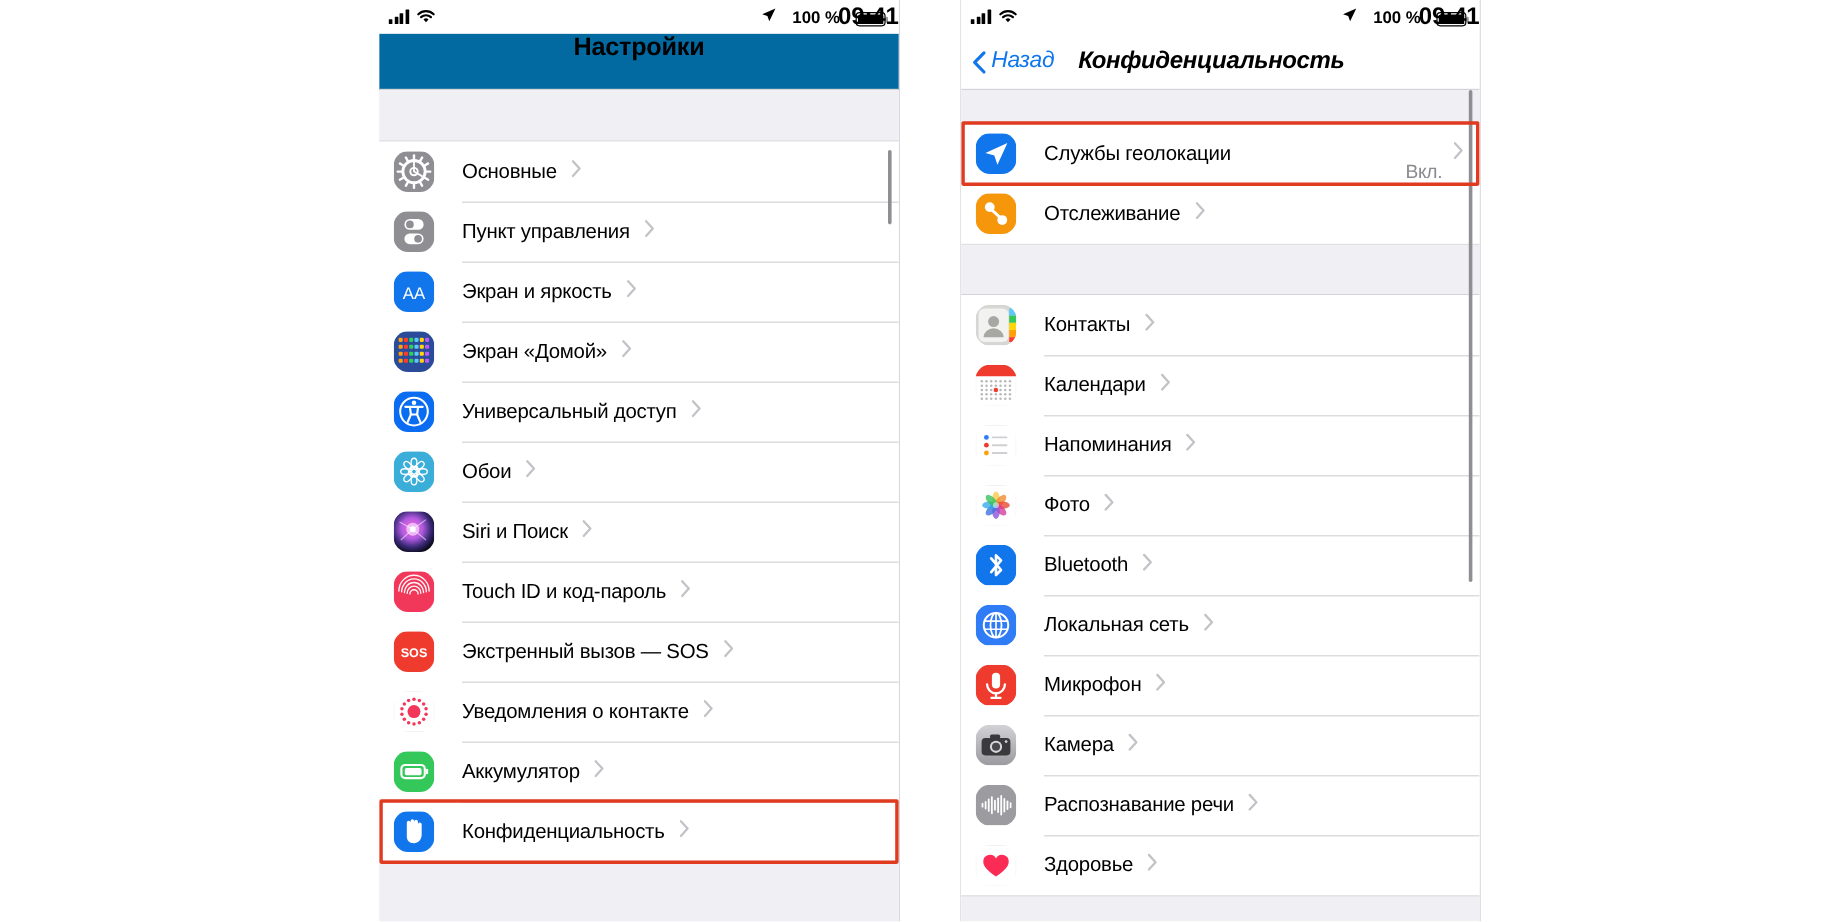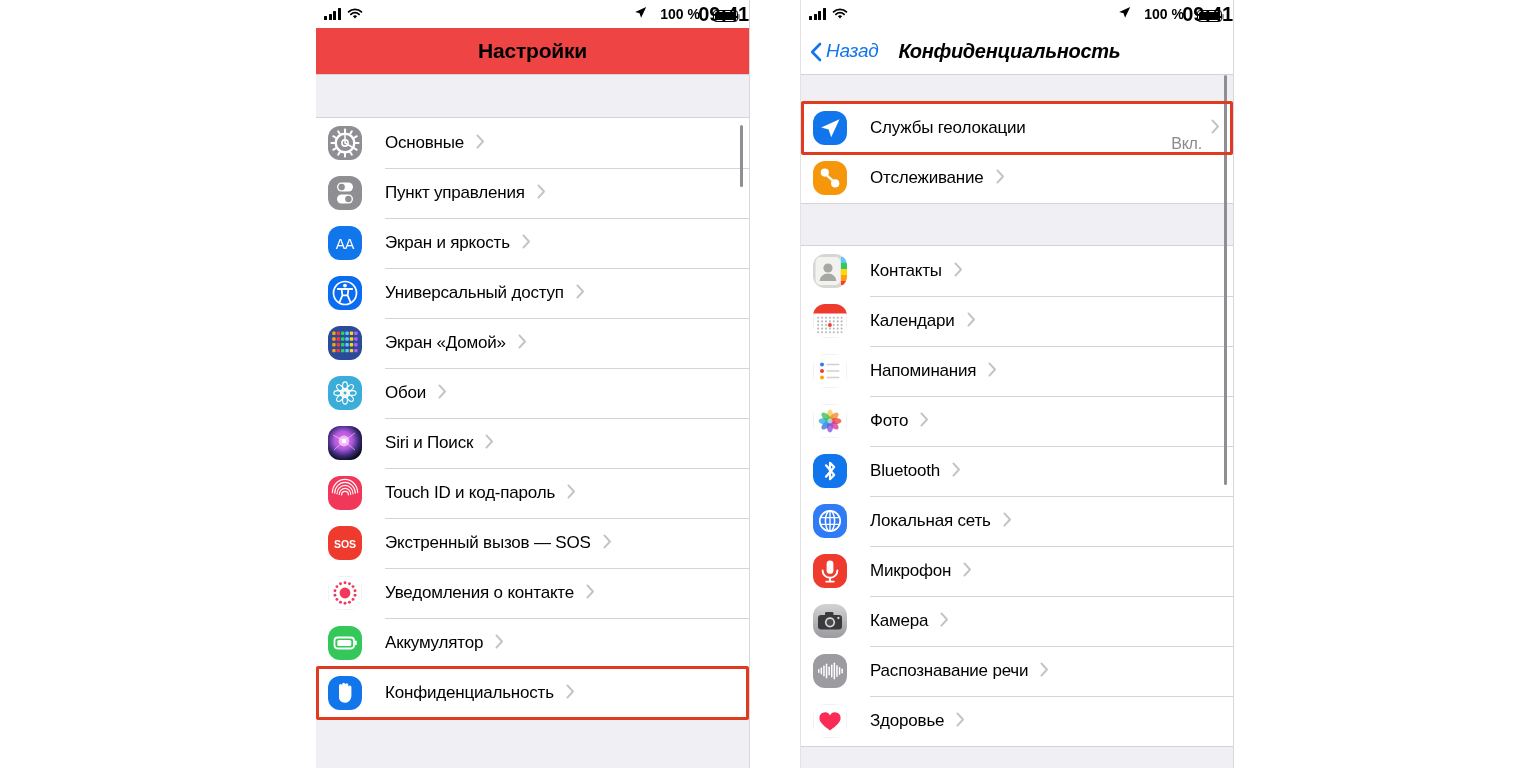--- a/index.html
+++ b/index.html
@@ -84,23 +84,22 @@
     width: 1.8px; height: 4.2px;
     background: rgba(0,0,0,0.4);
     border-radius: 0 1px 1px 0;
   }
   .battery .lvl { display: block; height: 100%; background: #000; border-radius: 1.6px; }
   .pct { font-size: 14px; font-weight: 600; }
 
   
   .navbar-large {
     height: 47px;
-    background: #ef4444;
+    background: #0369a1;
     display: flex;
-    align-items: center;
     justify-content: center;
     border-bottom: 1px solid #d4d4d8;
     box-sizing: border-box;
   }
   .navbar-large .title {
     font-size: 21px;
     font-weight: bold;
     color: #000;
     letter-spacing: -0.2px;
   }
@@ -301,35 +300,20 @@
               </svg>
             </span>
             <span class="label">Экран и яркость</span>
             <span class="chev"><svg width="9" height="15" viewBox="0 0 9 15">
                 <path d="M1.4 1.4 L7 7.5 L1.4 13.6" stroke="#c2c2c7" stroke-width="1.9" fill="none" stroke-linecap="round" stroke-linejoin="round"></path>
               </svg></span>
           </div>
           <div class="row">
             <span class="icon-wrap">
               <svg class="ic" viewBox="0 0 34 34">
-                <rect x="0" y="0" width="34" height="34" rx="8" fill="#0a6cf0"></rect>
-                <circle cx="17" cy="17" r="11.5" fill="none" stroke="#fff" stroke-width="1.7"></circle>
-                <circle cx="17" cy="9.6" r="1.9" fill="#fff"></circle>
-                <path d="M9.8 13 H24.2" stroke="#fff" stroke-width="1.9" stroke-linecap="round"></path>
-                <path d="M13.6 13.3 L14.4 19.4 L11.6 26 M20.4 13.3 L19.6 19.4 L22.4 26 M14.4 19.4 H19.6" stroke="#fff" stroke-width="1.8" fill="none" stroke-linecap="round" stroke-linejoin="round"></path>
-              </svg>
-            </span>
-            <span class="label">Универсальный доступ</span>
-            <span class="chev"><svg width="9" height="15" viewBox="0 0 9 15">
-                <path d="M1.4 1.4 L7 7.5 L1.4 13.6" stroke="#c2c2c7" stroke-width="1.9" fill="none" stroke-linecap="round" stroke-linejoin="round"></path>
-              </svg></span>
-          </div>
-          <div class="row">
-            <span class="icon-wrap">
-              <svg class="ic" viewBox="0 0 34 34">
                 <rect x="0" y="0" width="34" height="34" rx="8" fill="#2a4a9a"></rect>
                 <rect x="4.2" y="5.5" width="3.4" height="3.4" rx="0.9" fill="#ff9f0a"></rect>
                 <rect x="8.600000000000001" y="5.5" width="3.4" height="3.4" rx="0.9" fill="#ff3b30"></rect>
                 <rect x="13" y="5.5" width="3.4" height="3.4" rx="0.9" fill="#30d158"></rect>
                 <rect x="17.400000000000002" y="5.5" width="3.4" height="3.4" rx="0.9" fill="#5ac8fa"></rect>
                 <rect x="21.8" y="5.5" width="3.4" height="3.4" rx="0.9" fill="#ffd60a"></rect>
                 <rect x="26.2" y="5.5" width="3.4" height="3.4" rx="0.9" fill="#bf5af2"></rect>
                 <rect x="4.2" y="11.3" width="3.4" height="3.4" rx="0.9" fill="#ff9f0a"></rect>
                 <rect x="8.600000000000001" y="11.3" width="3.4" height="3.4" rx="0.9" fill="#ff3b30"></rect>
                 <rect x="13" y="11.3" width="3.4" height="3.4" rx="0.9" fill="#30d158"></rect>
@@ -344,20 +328,35 @@
                 <rect x="26.2" y="17.1" width="3.4" height="3.4" rx="0.9" fill="#bf5af2"></rect>
                 <rect x="4.2" y="22.9" width="3.4" height="3.4" rx="0.9" fill="#ff9f0a"></rect>
                 <rect x="8.600000000000001" y="22.9" width="3.4" height="3.4" rx="0.9" fill="#ff3b30"></rect>
                 <rect x="13" y="22.9" width="3.4" height="3.4" rx="0.9" fill="#30d158"></rect>
                 <rect x="17.400000000000002" y="22.9" width="3.4" height="3.4" rx="0.9" fill="#5ac8fa"></rect>
                 <rect x="21.8" y="22.9" width="3.4" height="3.4" rx="0.9" fill="#ffd60a"></rect>
                 <rect x="26.2" y="22.9" width="3.4" height="3.4" rx="0.9" fill="#bf5af2"></rect>
               </svg>
             </span>
             <span class="label">Экран «Домой»</span>
+            <span class="chev"><svg width="9" height="15" viewBox="0 0 9 15">
+                <path d="M1.4 1.4 L7 7.5 L1.4 13.6" stroke="#c2c2c7" stroke-width="1.9" fill="none" stroke-linecap="round" stroke-linejoin="round"></path>
+              </svg></span>
+          </div>
+          <div class="row">
+            <span class="icon-wrap">
+              <svg class="ic" viewBox="0 0 34 34">
+                <rect x="0" y="0" width="34" height="34" rx="8" fill="#0a6cf0"></rect>
+                <circle cx="17" cy="17" r="11.5" fill="none" stroke="#fff" stroke-width="1.7"></circle>
+                <circle cx="17" cy="9.6" r="1.9" fill="#fff"></circle>
+                <path d="M9.8 13 H24.2" stroke="#fff" stroke-width="1.9" stroke-linecap="round"></path>
+                <path d="M13.6 13.3 L14.4 19.4 L11.6 26 M20.4 13.3 L19.6 19.4 L22.4 26 M14.4 19.4 H19.6" stroke="#fff" stroke-width="1.8" fill="none" stroke-linecap="round" stroke-linejoin="round"></path>
+              </svg>
+            </span>
+            <span class="label">Универсальный доступ</span>
             <span class="chev"><svg width="9" height="15" viewBox="0 0 9 15">
                 <path d="M1.4 1.4 L7 7.5 L1.4 13.6" stroke="#c2c2c7" stroke-width="1.9" fill="none" stroke-linecap="round" stroke-linejoin="round"></path>
               </svg></span>
           </div>
           <div class="row">
             <span class="icon-wrap">
               <svg class="ic" viewBox="0 0 34 34">
                 <rect x="0" y="0" width="34" height="34" rx="8" fill="#3aaed8"></rect>
                 <circle cx="17" cy="17" r="3.4" fill="none" stroke="#fff" stroke-width="1.2"></circle>
                 <ellipse cx="17" cy="9.5" rx="2.4" ry="3.6" fill="none" stroke="#fff" stroke-width="1.1" transform="rotate(0 17 17)"></ellipse>

